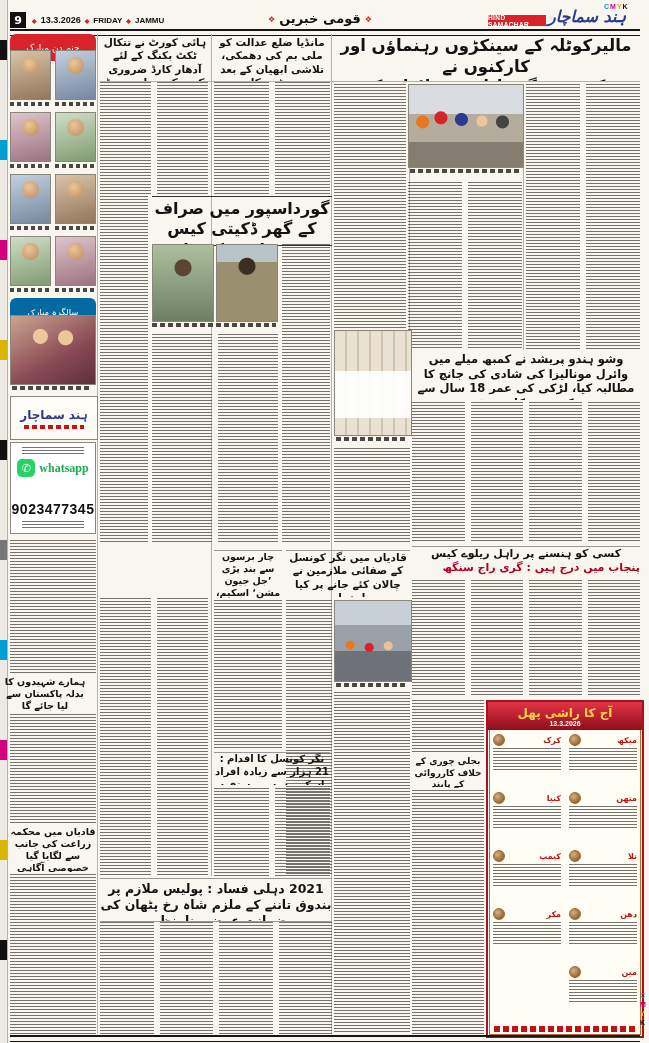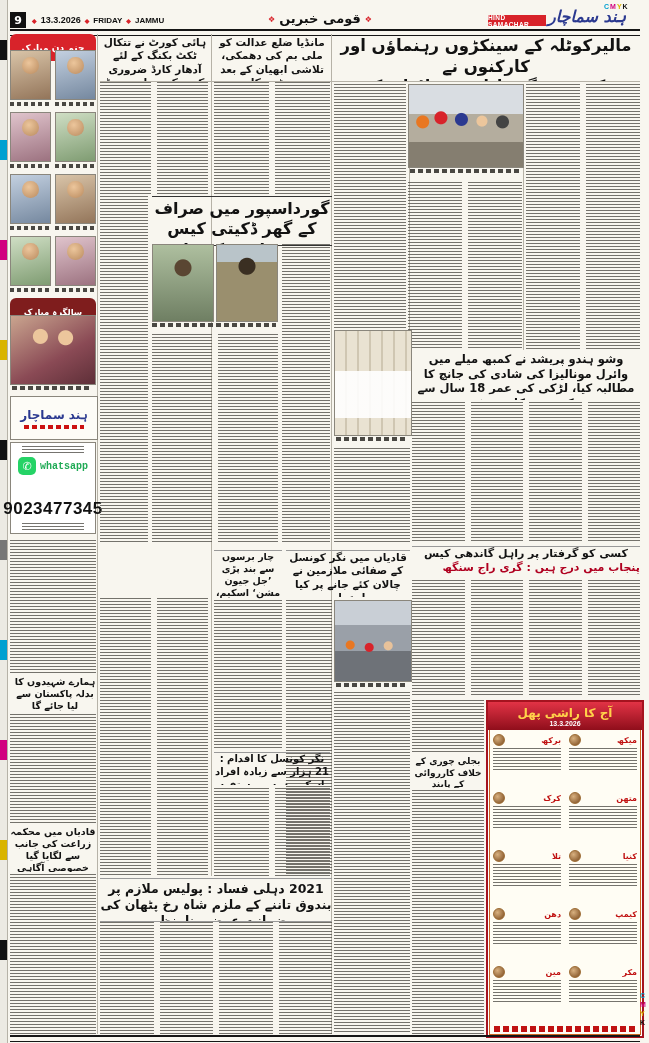--- a/index.html
+++ b/index.html
@@ -28,43 +28,43 @@
   .badge{position:absolute;left:488px;top:15px;width:58px;height:11px;background:#d8232a;color:#fff;
          font-family:"Liberation Sans",sans-serif;font-size:6.5px;font-weight:700;
          display:flex;align-items:center;justify-content:center;letter-spacing:.4px;}
   .masthead{position:absolute;left:548px;top:7px;width:92px;height:22px;direction:rtl;text-align:left;
             font-size:16px;font-weight:700;font-style:italic;color:#2b3990;}
   .cmyk{position:absolute;font-family:"Liberation Sans",sans-serif;font-weight:700;font-size:7px;letter-spacing:1px;}
   .cmyk .c{color:#00a0d1}.cmyk .m{color:#d1007f}.cmyk .y{color:#d9b400}.cmyk .k{color:#111}
   .cmyk-vert{position:absolute;left:640px;top:992px;display:flex;flex-direction:column;gap:1px;
              font-family:"Liberation Sans",sans-serif;font-weight:700;font-size:7px;line-height:8px;}
   
-  .shdr{position:absolute;left:10px;width:86px;height:27px;color:#fff;font-weight:700;font-size:9px;
+  .shdr{position:absolute;left:10px;width:86px;height:27px;color:#fff;font-weight:400;font-size:9px;
         direction:rtl;display:flex;align-items:center;justify-content:center;border-radius:6px;}
   .kid{position:absolute;width:41px;}
   .kphoto{height:48px;border:1px solid #8a867c;position:relative;}
   .kphoto::after{content:"";position:absolute;width:42%;height:36%;left:29%;top:12%;border-radius:50%;
                  background:radial-gradient(circle at 40% 35%,#ecc69c,#b98a5e);}
   .k1{background:linear-gradient(165deg,#d9c4a8,#93755a);}
   .k2{background:linear-gradient(165deg,#c3d0e0,#75889f);}
   .k3{background:linear-gradient(165deg,#e0c4cc,#9c7280);}
   .k4{background:linear-gradient(165deg,#cfdec4,#7f9c72);}
   .kcap{height:4px;margin-top:2px;background:repeating-linear-gradient(90deg,#4a4843 0,#4a4843 4px,transparent 4px,transparent 7px);}
   .promo{position:absolute;left:10px;top:396px;width:86px;height:42px;border:1px solid #8a867c;background:#fdfcf7;
          display:flex;flex-direction:column;align-items:center;justify-content:center;gap:3px;}
   .promo .pt{font-size:12px;font-weight:700;color:#2b3990;direction:rtl;}
   .promo .pl{width:70%;height:4px;background:repeating-linear-gradient(90deg,#c11 0 5px,transparent 5px 8px);}
   .wabox{position:absolute;left:10px;top:442px;width:86px;height:92px;border:1px solid #8a867c;background:#fff;
          display:flex;flex-direction:column;align-items:center;justify-content:center;gap:4px;padding:3px;box-sizing:border-box;}
   .waline{width:80%;height:8px;}
   .warow{display:flex;align-items:center;gap:4px;}
   .wa-ic{width:18px;height:18px;border-radius:5px;background:#25d366;color:#fff;display:flex;
          align-items:center;justify-content:center;font-size:11px;}
-  .wa-word{color:#1faa55;font-weight:700;font-size:10px;font-family:Liberation Mono, monospace;}
-  .wa-num{font-family:"Liberation Sans",sans-serif;font-weight:700;font-size:17px;color:#111;letter-spacing:.5px;margin-top:20px;}
+  .wa-word{color:#1faa55;font-weight:700;font-size:12px;font-family:Liberation Serif, serif;}
+  .wa-num{font-family:"Liberation Sans",sans-serif;font-weight:700;font-size:14px;color:#111;letter-spacing:.5px;margin-top:20px;}
   
   .zbox{position:absolute;left:486px;top:700px;width:154px;height:334px;background:#fffdf4;
         border:2px solid #a5131f;box-shadow:inset 0 0 0 1px #fff,inset 0 0 0 2px #c9651f;}
   .zhead{position:absolute;left:0;right:0;top:0;height:28px;background:linear-gradient(#e23345,#8f0e1b);
          color:#ffd24a;display:flex;flex-direction:column;align-items:center;justify-content:center;font-weight:700;}
   .zhead .t{font-size:12px;direction:rtl;}
   .zhead .d{font-size:7px;color:#fff;font-family:"Liberation Sans",sans-serif;}
   .zgrid{position:absolute;left:5px;right:5px;top:32px;bottom:14px;display:grid;
          grid-template-columns:1fr 1fr;grid-auto-rows:1fr;direction:rtl;column-gap:8px;row-gap:2px;}
   .z{display:flex;flex-direction:column;gap:2px;}
@@ -160,21 +160,21 @@
     </div>
   <div class="kid" style="left:10px;top:236px;">
       <div class="kphoto k4"></div>
       <div class="kcap"></div>
     </div>
   <div class="kid" style="left:55px;top:236px;">
       <div class="kphoto k3"></div>
       <div class="kcap"></div>
     </div>
 
-  <div class="shdr" style="top:298px;background:#7f1d1d;font-size:8.5px;">سالگرہ مبارک</div>
+  <div class="shdr" style="top:298px;background:#0369a1;font-size:8.5px;">سالگرہ مبارک</div>
   <div class="photo" style="left:10px;top:315px;width:84px;height:68px;background:
        radial-gradient(circle at 35% 30%, #ecc69c 0 7px, transparent 8px),
        radial-gradient(circle at 65% 32%, #ecc69c 0 7px, transparent 8px),
        linear-gradient(150deg,#caa58f 0%,#8a4a55 60%,#5e2f38 100%);"></div>
   <div class="cap" style="left:12px;top:386px;width:80px;"></div>
 
   <div class="promo">
     <div class="pt">ہند سماچار</div>
     <div class="pl"></div>
   </div>
@@ -183,21 +183,21 @@
     <div class="waline fx"></div>
     <div class="warow">
       <div class="wa-ic">✆</div>
       <div class="wa-word">whatsapp</div>
     </div>
     <div class="wa-num">9023477345</div>
     <div class="waline fx"></div>
   </div>
 
   <div class="abs fx" style="left:10px;top:540px;width:86px;height:134px;"></div>
-  <div class="hl" style="left:12px;top:676px;width:86px;height:36px;font-size:9.5px;">ہمارے شہیدوں کا بدلہ پاکستان سے لیا جائے گا</div>
+  <div class="hl" style="left:2px;top:676px;width:86px;height:36px;font-size:9.5px;">ہمارے شہیدوں کا بدلہ پاکستان سے لیا جائے گا</div>
   <div class="abs fx" style="left:10px;top:714px;width:86px;height:110px;"></div>
   <div class="hl" style="left:10px;top:826px;width:86px;height:46px;font-size:9.5px;">قادیاں میں محکمہ زراعت کی جانب سے لگایا گیا خصوصی آگاہی کیمپ</div>
   <div class="abs fx" style="left:10px;top:874px;width:86px;height:160px;"></div>
 
   <div class="abs cols" style="left:100px;top:82px;width:108px;height:112px;">
     <div class="fx"></div>
       <div class="fx"></div>
   </div>
   <div class="abs cols" style="left:214px;top:82px;width:116px;height:112px;">
     <div class="fx"></div>
@@ -250,21 +250,21 @@
 
   <div class="hl" style="left:412px;top:352px;width:228px;height:48px;font-size:11.5px;">وشو ہندو پریشد نے کمبھ میلے میں وائرل مونالیزا کی شادی کی جانچ کا مطالبہ کیا، لڑکی کی عمر 18 سال سے کم ہونے کا دعویٰ</div>
   <div class="abs cols" style="left:412px;top:402px;width:228px;height:140px;">
     <div class="fx"></div>
       <div class="fx"></div>
     <div class="fx"></div>
       <div class="fx"></div>
   </div>
 
   <div class="hl" style="left:412px;top:546px;width:228px;height:32px;border-top:1px solid #999;">
-    <span style="display:block;font-size:11px;">کسی کو گرفتار پر راہل گاندھی کیس</span>
+    <span style="display:block;font-size:11px;">کسی کو ہنسنے پر راہل ریلوے کیس</span>
     <span style="display:block;font-size:11px;color:#b00020;text-align:right;">پنجاب میں درج ہیں : گری راج سنگھ</span>
   </div>
   <div class="abs cols" style="left:412px;top:580px;width:228px;height:116px;">
     <div class="fx"></div>
       <div class="fx"></div>
     <div class="fx"></div>
       <div class="fx"></div>
   </div>
 
   <div class="abs cols" style="left:100px;top:598px;width:108px;height:278px;">
@@ -311,35 +311,28 @@
     <div class="zgrid">
       <div class="z">
           <div class="zh">
             <span class="zn">میکھ</span>
             <span class="zi"></span>
           </div>
           <div class="zt fx"></div>
         </div>
       <div class="z">
           <div class="zh">
-            <span class="zn">برکھ</span>
+            <span class="zn">کرک</span>
             <span class="zi"></span>
           </div>
           <div class="zt fx"></div>
         </div>
       <div class="z">
           <div class="zh">
             <span class="zn">متھن</span>
-            <span class="zi"></span>
-          </div>
-          <div class="zt fx"></div>
-        </div>
-      <div class="z">
-          <div class="zh">
-            <span class="zn">کرک</span>
             <span class="zi"></span>
           </div>
           <div class="zt fx"></div>
         </div>
       <div class="z">
           <div class="zh">
             <span class="zn">کنیا</span>
             <span class="zi"></span>
           </div>
           <div class="zt fx"></div>

